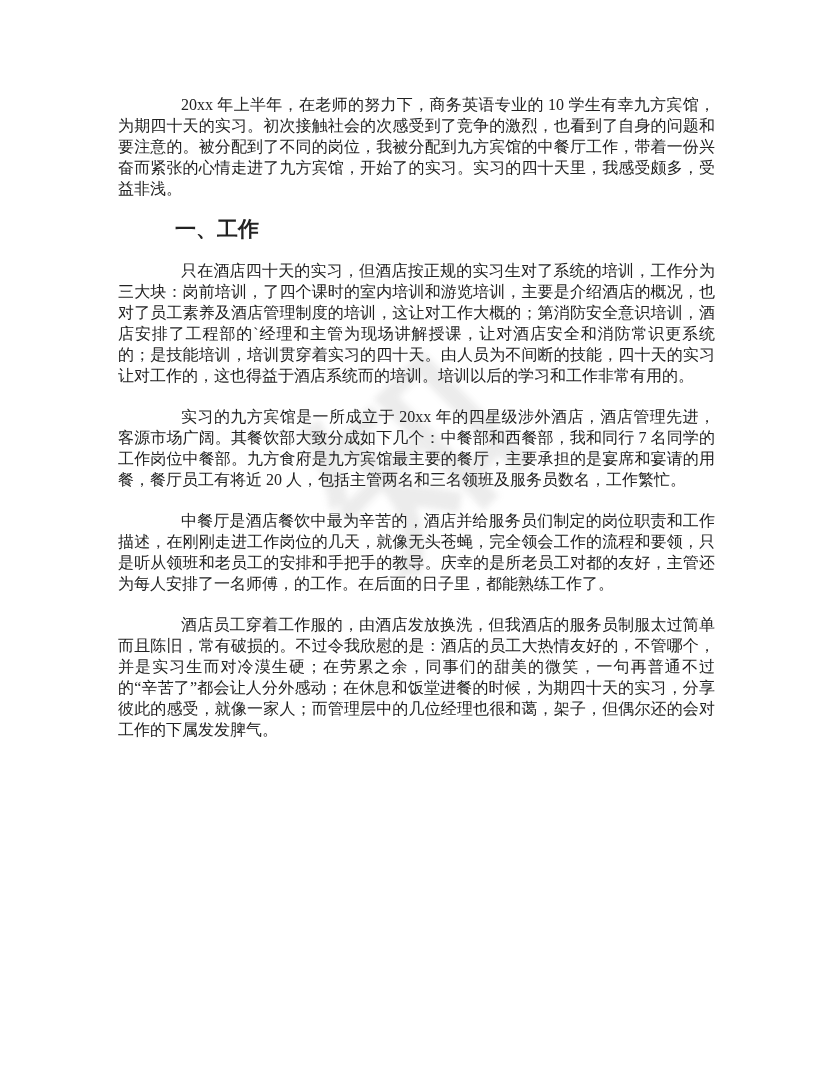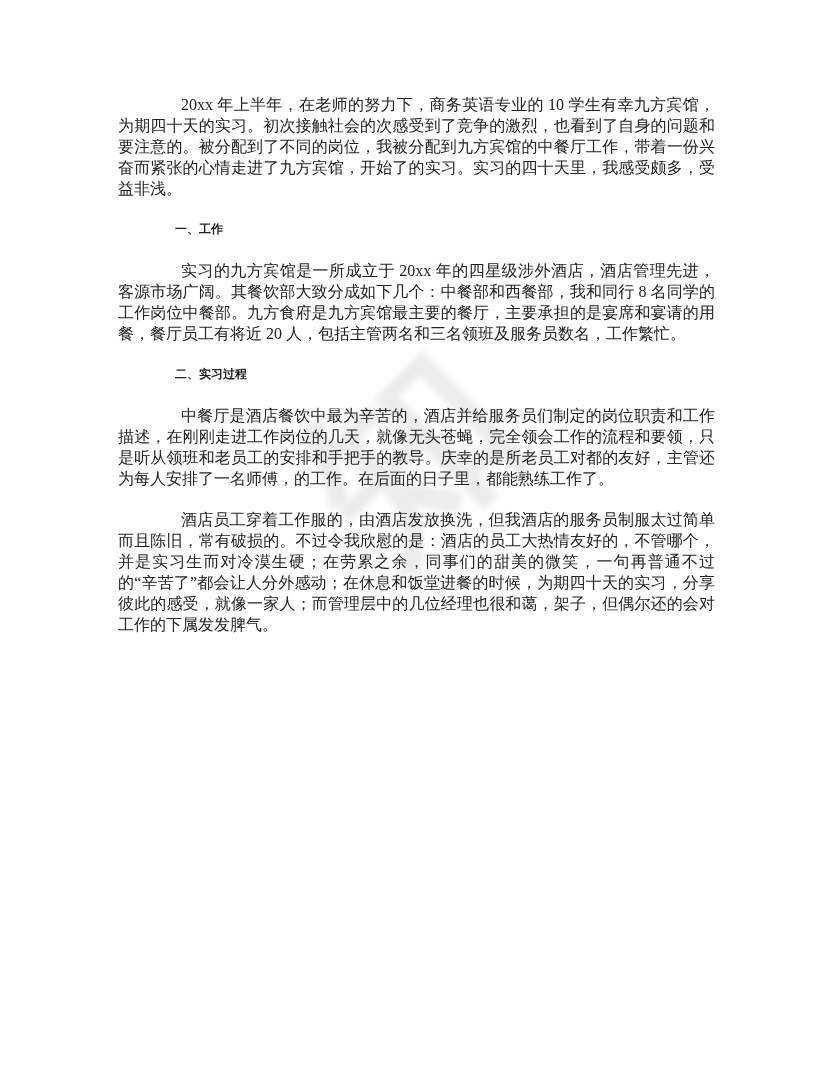--- a/index.html
+++ b/index.html
@@ -25,21 +25,21 @@
     line-height: 21px;
     text-align: justify;
   }
   .para {
     margin: 0 0 20px 0;
     text-indent: 63px;
   }
   .heading {
     margin: 0 0 20px 0;
     padding-left: 57px;
-    font-size: 12px;
+    font-size: 21px;
     font-weight: 700;
     text-align: left;
   }
   .watermark {
     position: absolute;
     left: 285px;
     top: 330px;
     width: 250px;
     height: 250px;
     display: flex;
@@ -59,23 +59,23 @@
 <body>
 
 <div class="page">
   <div class="watermark">知</div>
 
   <div class="content">
     <p class="para">20xx 年上半年，在老师的努力下，商务英语专业的 10 学生有幸九方宾馆，为期四十天的实习。初次接触社会的次感受到了竞争的激烈，也看到了自身的问题和要注意的。被分配到了不同的岗位，我被分配到九方宾馆的中餐厅工作，带着一份兴奋而紧张的心情走进了九方宾馆，开始了的实习。实习的四十天里，我感受颇多，受益非浅。</p>
 
     <h2 class="heading">一、工作</h2>
 
+    <p class="para">只在酒店四十天的实习，但酒店按正规的实习生对了系统的培训，工作分为三大块：岗前培训，了四个课时的室内培训和游览培训，主要是介绍酒店的概况，也对了员工素养及酒店管理制度的培训，这让对工作大概的；第消防安全意识培训，酒店安排了工程部的`经理和主管为现场讲解授课，让对酒店安全和消防常识更系统的；是技能培训，培训贯穿着实习的四十天。由人员为不间断的技能，四十天的实习让对工作的，这也得益于酒店系统而的培训。培训以后的学习和工作非常有用的。</p>
 
-    <p class="para">实习的九方宾馆是一所成立于 20xx 年的四星级涉外酒店，酒店管理先进，客源市场广阔。其餐饮部大致分成如下几个：中餐部和西餐部，我和同行 8 名同学的工作岗位中餐部。九方食府是九方宾馆最主要的餐厅，主要承担的是宴席和宴请的用餐，餐厅员工有将近 20 人，包括主管两名和三名领班及服务员数名，工作繁忙。</p>
+    <p class="para">实习的九方宾馆是一所成立于 20xx 年的四星级涉外酒店，酒店管理先进，客源市场广阔。其餐饮部大致分成如下几个：中餐部和西餐部，我和同行 7 名同学的工作岗位中餐部。九方食府是九方宾馆最主要的餐厅，主要承担的是宴席和宴请的用餐，餐厅员工有将近 20 人，包括主管两名和三名领班及服务员数名，工作繁忙。</p>
 
-    <h2 class="heading">二、实习过程</h2>
 
     <p class="para">中餐厅是酒店餐饮中最为辛苦的，酒店并给服务员们制定的岗位职责和工作描述，在刚刚走进工作岗位的几天，就像无头苍蝇，完全领会工作的流程和要领，只是听从领班和老员工的安排和手把手的教导。庆幸的是所老员工对都的友好，主管还为每人安排了一名师傅，的工作。在后面的日子里，都能熟练工作了。</p>
 
 
     <p class="para">酒店员工穿着工作服的，由酒店发放换洗，但我酒店的服务员制服太过简单而且陈旧，常有破损的。不过令我欣慰的是：酒店的员工大热情友好的，不管哪个，并是实习生而对冷漠生硬；在劳累之余，同事们的甜美的微笑，一句再普通不过的“辛苦了”都会让人分外感动；在休息和饭堂进餐的时候，为期四十天的实习，分享彼此的感受，就像一家人；而管理层中的几位经理也很和蔼，架子，但偶尔还的会对工作的下属发发脾气。</p>
   </div>
 </div>
 
 </body></html>

